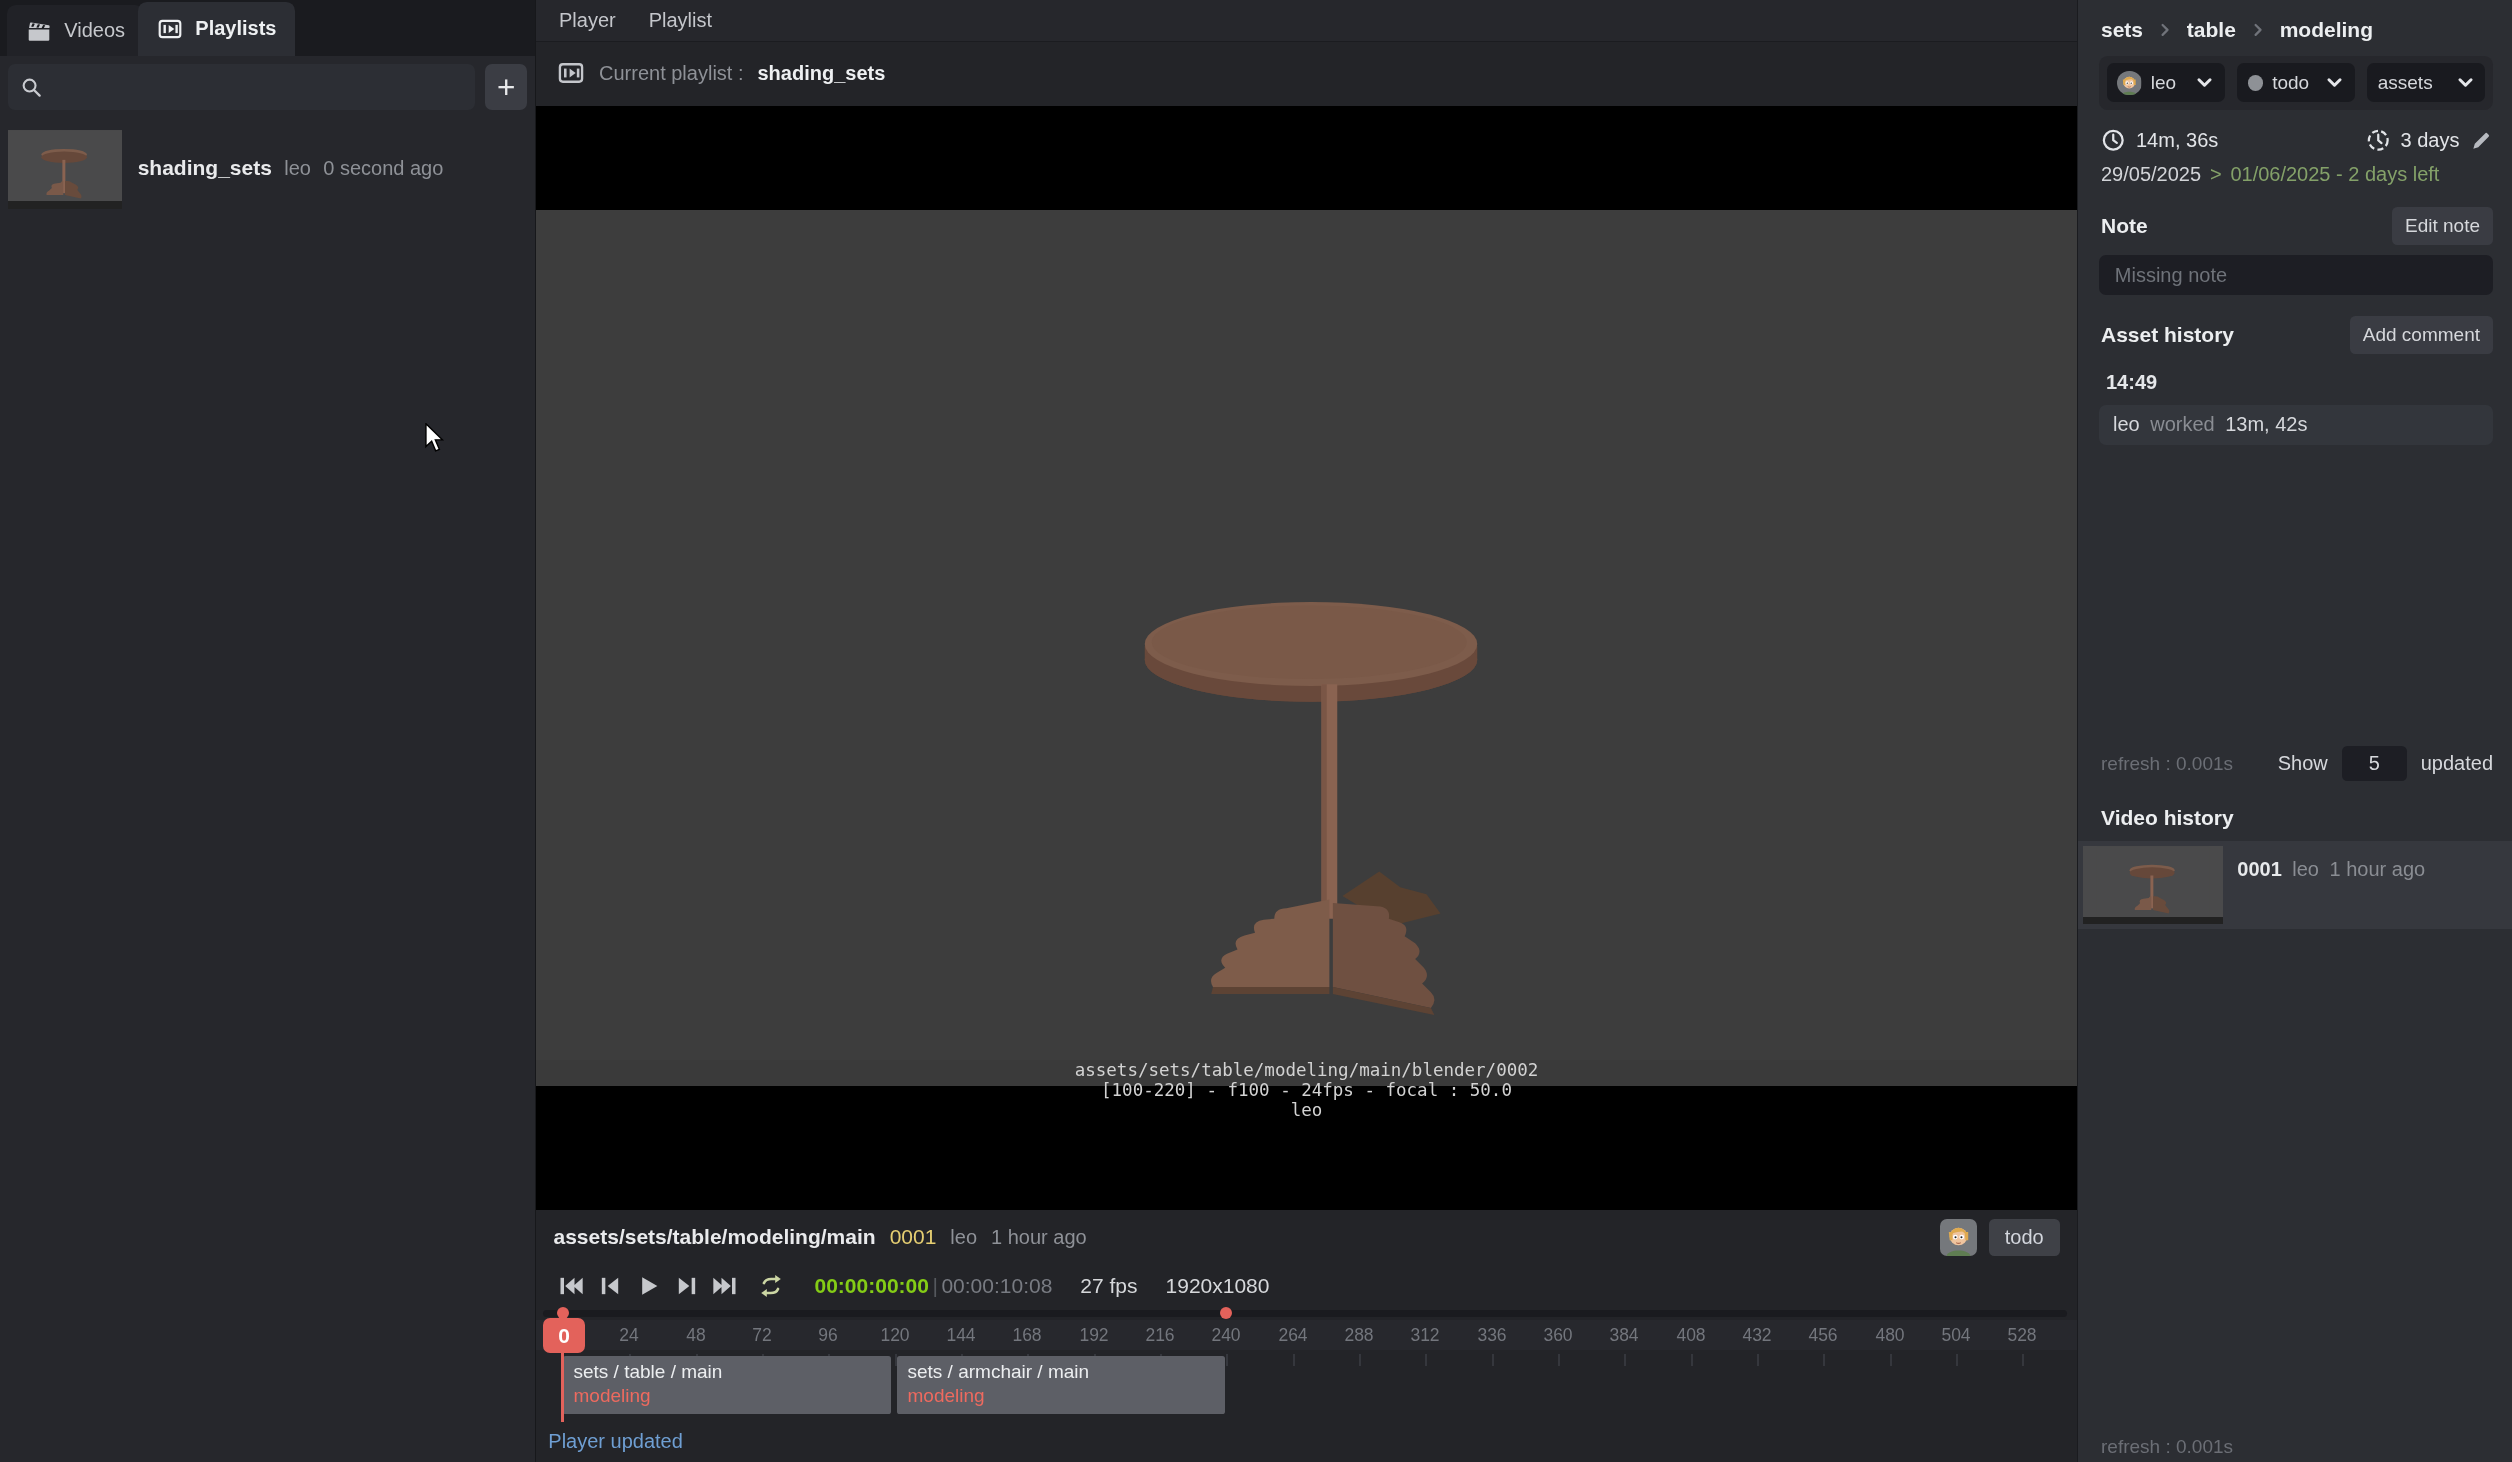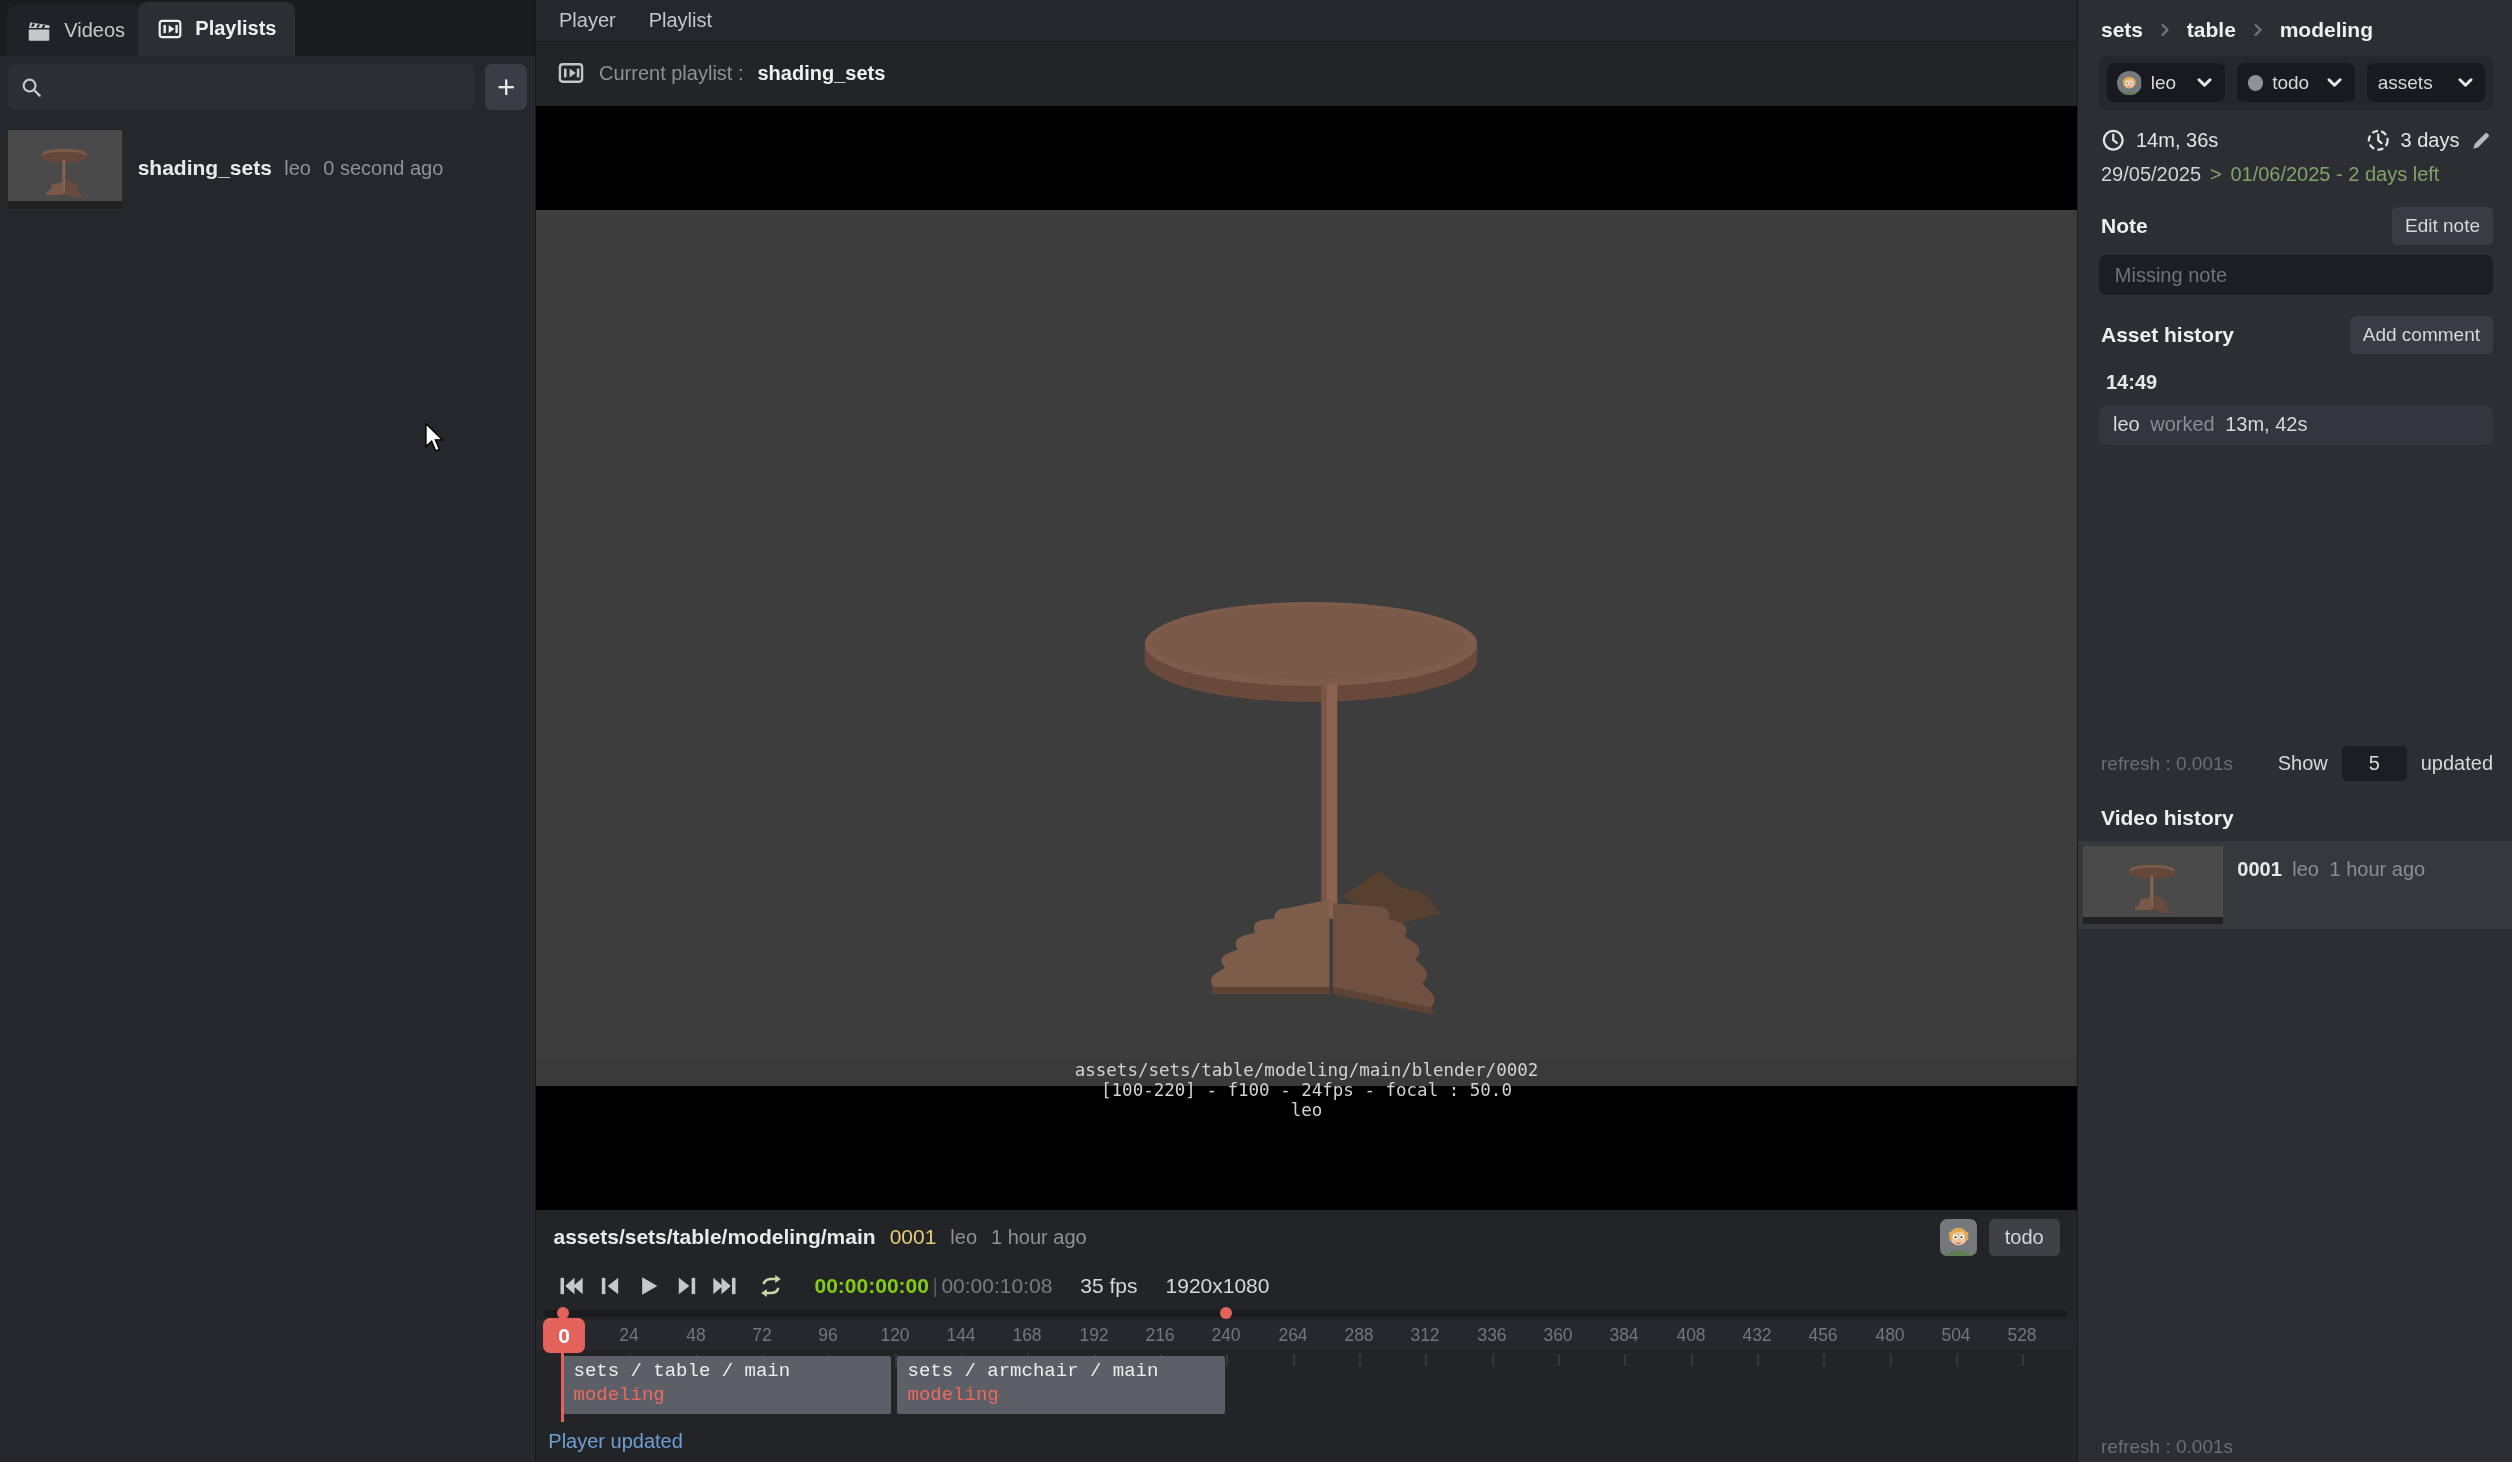--- a/index.html
+++ b/index.html
@@ -52,21 +52,21 @@
   .tc { margin-left:30px; font-size:21px; color:#84cc16; font-weight:bold; }
   .tc-sep { color:#55585e; font-size:21px; margin:0 3.5px; }
   .tc-total { color:#787b82; font-size:21px; }
   .meta-fps { margin-left:28px; color:#d6d8db; font-size:21px; }
   .meta-res { margin-left:28px; color:#d6d8db; font-size:21px; }
   .range-track { position:absolute; top:1310px; left:7px; right:10.5px; height:7px; background:#1a1b1f; border-radius:3.5px; }
   .range-handle { position:absolute; top:1307px; width:12.3px; height:12.3px; border-radius:50%; background:#e3625b; }
   .ruler { position:absolute; top:1320px; left:0; right:0; height:30px; background:#27282d; }
   .tick { position:absolute; top:0; transform:translateX(-50%); line-height:30px; font-size:17.5px; color:#73767d; }
   .frame-badge { position:absolute; top:1318px; left:7px; width:42px; height:35px; background:#e3625b; border-radius:7px; color:#fff; font-weight:bold; font-size:21px; text-align:center; line-height:35px; z-index:4; }
-  .clips { position:absolute; top:1354px; left:0; right:0; height:63px;font-family:Liberation Mono, monospace; }
+  .clips { position:absolute; top:1354px; left:0; right:0; height:63px; }
   .tickmark { position:absolute; top:0; width:1.8px; height:12.3px; background:#35373d; }
   .clip { position:absolute; top:1.8px; height:58px; background:#5d5f66; border-radius:2.6px; padding:4.4px 10.5px; overflow:hidden; }
   .clip-title { display:block; color:#eceef0; font-size:19px; line-height:23.6px; }
   .clip-task { display:block; color:#ee6a5f; font-size:19px; line-height:23px; }
   .playhead { position:absolute; top:1324px; left:25px; width:2.6px; height:98px; background:#e3625b; z-index:3; }
   .status-msg { position:absolute; top:1430px; left:12.3px; color:#6f9fd3; font-size:20px; }
 
   
   .right-panel { position:absolute; left:2077px; top:0; width:435px; height:1462px; background:#2c2e33; border-left:1.8px solid #1a1b1f; }
   .breadcrumb { display:flex; align-items:center; gap:14px; padding:17.5px 0 0 23px; font-size:21px; font-weight:bold; color:#eceef0; }
@@ -300,21 +300,21 @@
         </svg>
       <svg class="tbtn" viewBox="0 0 32 32" width="28" height="28">
           <use href="#sym-skipend"></use>
         </svg>
       <svg class="tbtn loop" viewBox="0 0 32 32" width="28" height="28">
           <use href="#sym-loop"></use>
         </svg>
       <span class="tc">00:00:00:00</span>
       <span class="tc-sep">|</span>
       <span class="tc-total">00:00:10:08</span>
-      <span class="meta-fps">35 fps</span>
+      <span class="meta-fps">27 fps</span>
       <span class="meta-res">1920x1080</span>
     </div>
     <div class="range-track"></div>
     <div class="frame-badge">0</div>
     <div class="ruler">
         <span class="tick" style="left: 93px;">24</span>
         <span class="tick" style="left: 160px;">48</span>
         <span class="tick" style="left: 226px;">72</span>
         <span class="tick" style="left: 292px;">96</span>
         <span class="tick" style="left: 359px;">120</span>

